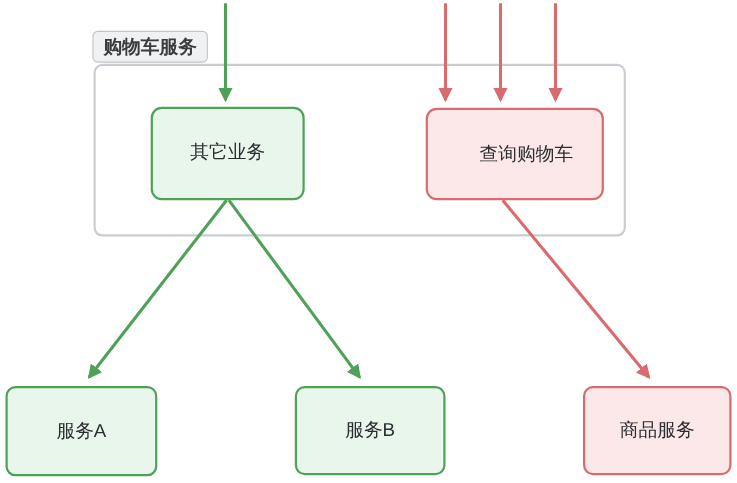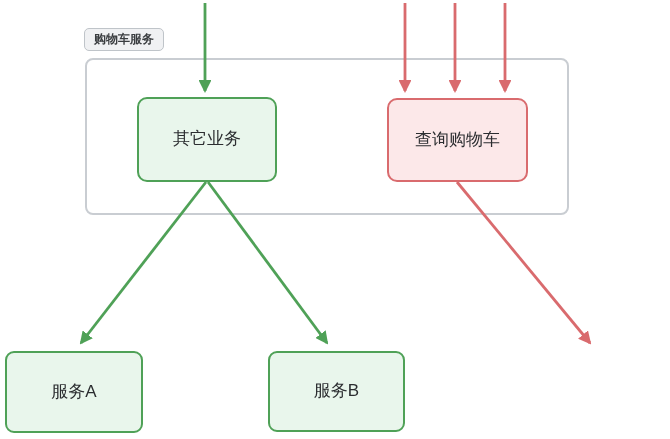--- a/index.html
+++ b/index.html
@@ -15,37 +15,37 @@
 
   .container-box{
     position:absolute;left:85px;top:58px;width:480px;height:153px;
     border:2px solid var(--container-border);border-radius:8px;
     background:transparent;z-index:1;
   }
   .group-label{
     position:absolute;left:84px;top:28px;z-index:3;
     background:var(--label-bg);border:1.5px solid var(--label-border);
     border-radius:5px;padding:3px 9px;
-    font-size:12px;font-weight:600;color:#3a3d40;line-height:1.25;
+    font-size:17px;font-weight:600;color:#3a3d40;line-height:1.25;
     white-space:nowrap;
   }
 
   .arrows{position:absolute;left:0;top:0;z-index:2;pointer-events:none;}
 
   .node{
     position:absolute;z-index:3;border-radius:10px;
     display:flex;flex-direction:row;align-items:center;justify-content:center;
     gap:4px;color:var(--text);font-size:17px;line-height:1.35;
     text-align:center;white-space:nowrap;
   }
   .node.green{background:var(--green-fill);border:2px solid var(--green);}
   .node.red{background:var(--red-fill);border:2px solid var(--red);}
 
   #node-other-business{left:137px;top:97px;width:136px;height:81px;}
-  #node-query-cart{left:387px;top:98px;width:137px;height:80px;}
+  #node-query-cart{left:387px;top:98px;width:137px;height:80px;padding-left:21px;}
   #node-service-a{left:5px;top:351px;width:134px;height:78px;border-radius:9px;}
   #node-service-b{left:268px;top:351px;width:133px;height:77px;border-radius:9px;}
   #node-product-service{left:530px;top:351px;width:131px;height:77px;border-radius:9px;}
 </style>
 </head>
 <body>
 
 <div class="canvas">
 
   <div class="container-box"></div>
@@ -79,14 +79,17 @@
   </div>
 
   <div class="node green" id="node-service-b">
     <span>服务B</span>
   </div>
 
   <div class="node green" id="node-service-a">
     <span>服务A</span>
   </div>
 
+  <div class="node red" id="node-product-service">
+    <span>商品服务</span>
+  </div>
 
 </div>
 
 </body></html>

